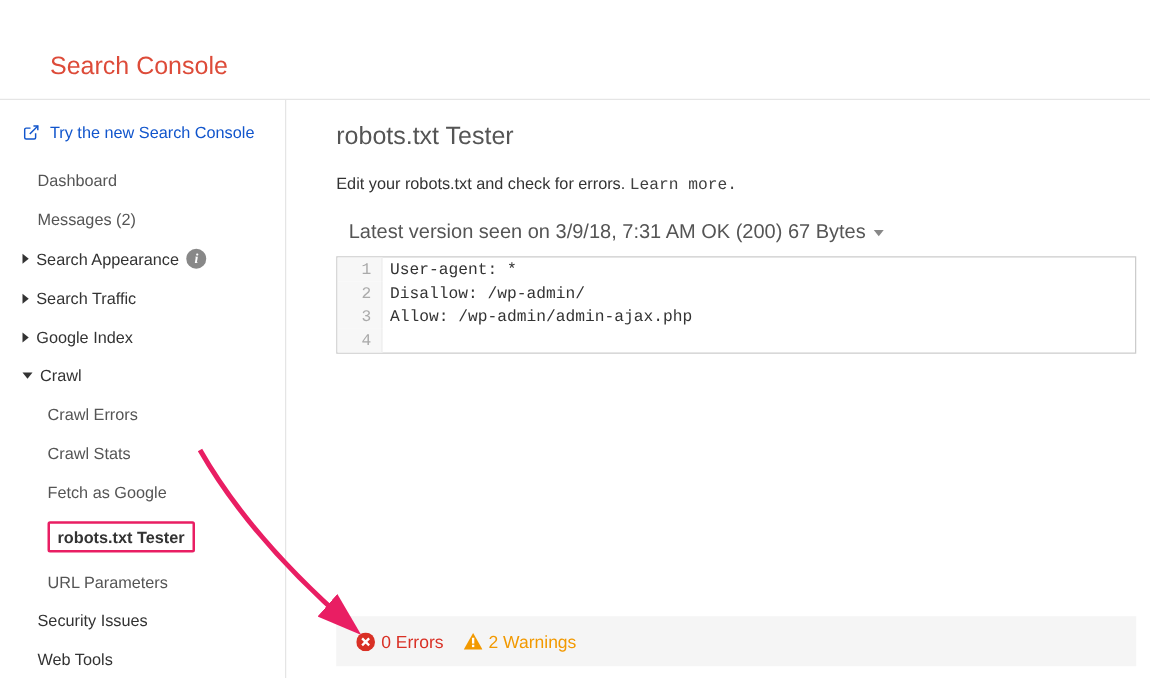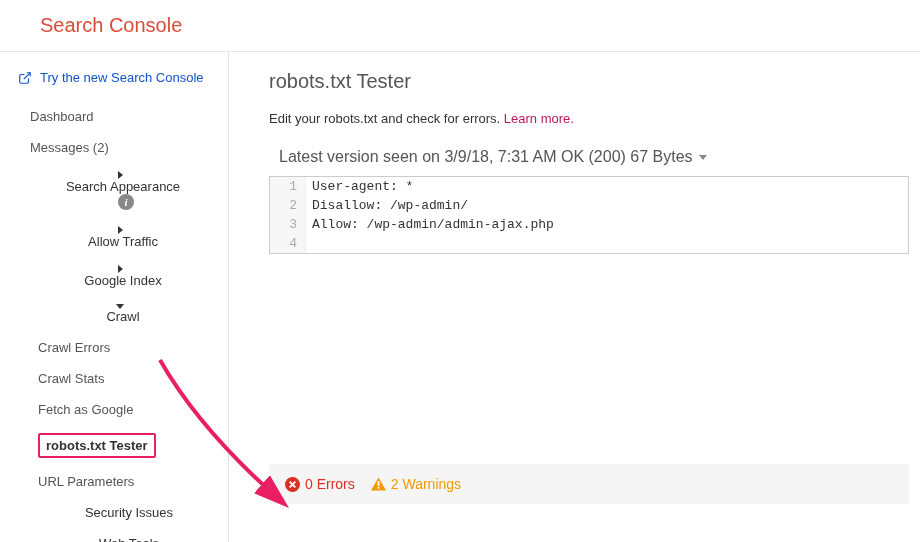--- a/index.html
+++ b/index.html
@@ -1,35 +1,35 @@
 <!DOCTYPE html>
 <html><head>
 <meta charset="utf-8">
 <style>
 * { box-sizing: border-box; margin: 0; padding: 0; }
 body { font-family: Arial, sans-serif; font-size: 13px; color: #333; background: #fff; width: 920px; }
-.header { padding: 14px 40px; border-bottom: 1px solid #e5e5e5; }
+.header { padding: 14px 40px; border-bottom: 1px solid #e5e5e5; margin-top: 28px; }
 .header-title { color: #dd4b39; font-size: 20px; font-weight: 400; }
 .layout { display: flex; }
 .sidebar { width: 228px; padding: 18px 0 18px 18px; position: relative; }
 .new-link { display: flex; align-items: center; color: #1155cc; gap: 8px; margin-bottom: 16px; cursor: pointer; }
 .new-link svg { width: 14px; height: 14px; }
 .nav-item { padding: 8px 0 8px 12px; color: #555; cursor: pointer; display: flex; align-items: center; }
 .nav-item.top { padding-left: 12px; }
-.nav-item.root { padding-left: 0; color: #333; flex-direction: column; }
+.nav-item.root { padding-left: 0; color: #333; }
 .nav-item.sub { padding-left: 20px; }
 .caret { display: inline-block; width: 0; height: 0; margin-right: 6px; }
 .caret-right { border-top: 4px solid transparent; border-bottom: 4px solid transparent; border-left: 5px solid #333; }
 .caret-down { border-left: 4px solid transparent; border-right: 4px solid transparent; border-top: 5px solid #333; }
 .info-icon { display: inline-flex; width: 16px; height: 16px; background: #888; color: #fff; border-radius: 50%; font-size: 11px; font-weight: bold; align-items: center; justify-content: center; margin-left: 6px; font-family: Georgia, serif; font-style: italic; }
 .active-highlight { display: inline-block; border: 2px solid #e91e63; border-radius: 2px; padding: 3px 6px; font-weight: bold; color: #333; }
 .main { flex: 1; padding: 18px 0 0 40px; border-left: 1px solid #e5e5e5; min-height: 492px; position: relative; }
 .page-title { font-size: 20px; color: #555; font-weight: 400; margin-bottom: 18px; }
 .subtitle { color: #333; margin-bottom: 22px; }
-.subtitle a { color: #be185d; text-decoration: none; }
+.subtitle a { color: #404040; text-decoration: none; font-family: Liberation Mono, monospace; }
 .version-line { color: #555; font-size: 16px; display: inline-flex; align-items: center; gap: 6px; margin-left: 10px; margin-bottom: 10px; cursor: pointer; }
 .version-line .caret-small { width: 0; height: 0; border-left: 4px solid transparent; border-right: 4px solid transparent; border-top: 5px solid #888; }
 .editor { border: 1px solid #ccc; width: 640px; background: #fff; font-family: "Courier New", monospace; font-size: 13px; }
 .editor-row { display: flex; }
 .gutter { width: 36px; text-align: right; padding: 2px 8px 2px 0; color: #aaa; background: #f7f7f7; border-right: 1px solid #eee; user-select: none; }
 .codeline { padding: 2px 6px; flex: 1; white-space: pre; }
 .status-bar { margin-top: 210px; width: 640px; background: #f5f5f5; padding: 12px 16px; display: flex; align-items: center; gap: 16px; }
 .status-item { display: flex; align-items: center; gap: 5px; font-size: 14px; }
 .errors { color: #d93025; }
 .warnings { color: #f29900; }
@@ -62,21 +62,21 @@
         <span>Messages (2)</span>
       </div>
 
     <div class="nav-item root">
       <span class="caret caret-right"></span>
       <span>Search Appearance</span>
       <span class="info-icon">i</span>
     </div>
     <div class="nav-item root">
       <span class="caret caret-right"></span>
-      <span>Allow Traffic</span>
+      <span>Search Traffic</span>
     </div>
     <div class="nav-item root">
       <span class="caret caret-right"></span>
       <span>Google Index</span>
     </div>
     <div class="nav-item root">
       <span class="caret caret-down"></span>
       <span>Crawl</span>
     </div>
     <div class="nav-item sub">

